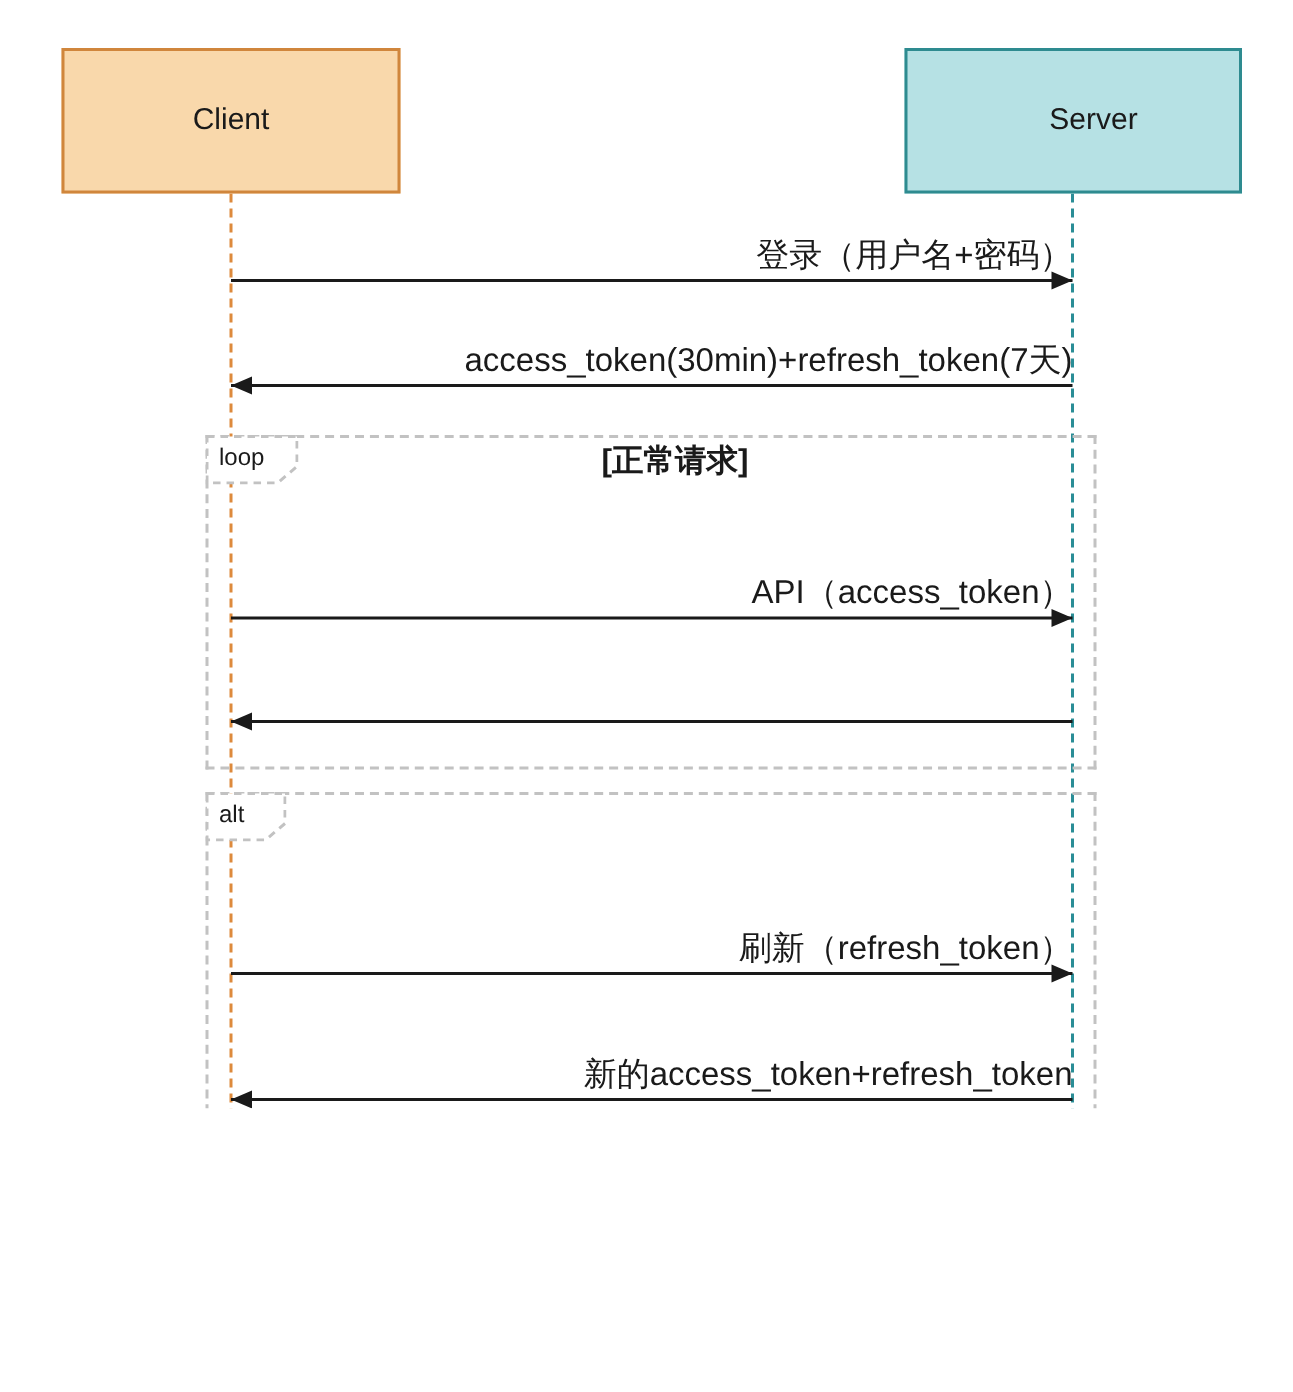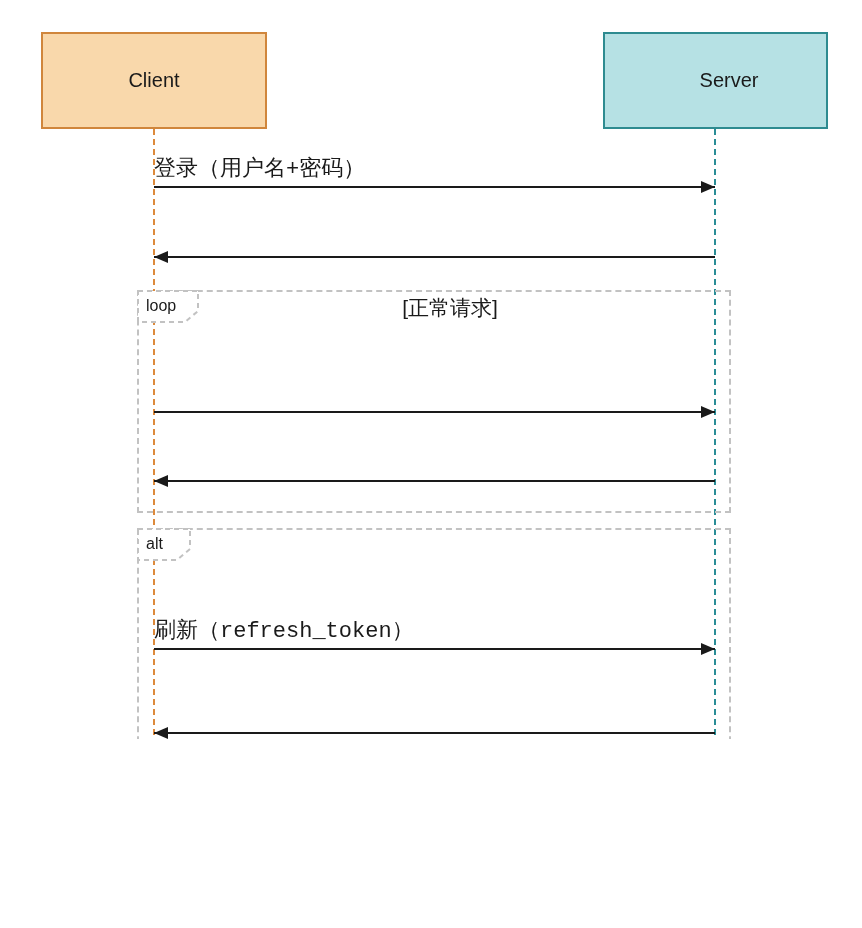--- a/index.html
+++ b/index.html
@@ -24,24 +24,23 @@
     background: #f9d8ab; border: 2px solid #d0863c; }
   .participant.server { left: 603px; top: 32px; width: 225px; height: 97px;
     background: #b6e1e4; border: 2px solid #2e8b90; padding-left: 27px; }
   .lifeline { position: absolute; width: 0; top: 129px; height: 776px; }
   .lifeline.client { left: 153px; border-left: 2px dashed #dd8a3c; }
   .lifeline.server { left: 714px; border-left: 2px dashed #2a8d96; }
   .msg-label {
     position: absolute;
     left: 154px; width: 561px;
     height: 28px; line-height: 28px;
-    text-align: left;
+    text-align: right;
     font-size: 22px;
     white-space: nowrap;
-    font-family: Liberation Mono, monospace;
   }
   .msg-line { position: absolute; left: 154px; width: 561px; height: 2px; background: #1a1a1a; }
   .head { position: absolute; width: 0; height: 0; }
   .head.right { border-left: 14px solid #1a1a1a; border-top: 6px solid transparent; border-bottom: 6px solid transparent; }
   .head.left  { border-right: 14px solid #1a1a1a; border-top: 6px solid transparent; border-bottom: 6px solid transparent; }
   .frame {
     position: absolute;
     left: 137px; width: 594px;
     border: 2px dashed #c2c2c2;
     box-sizing: border-box;
@@ -53,20 +52,21 @@
   .frame-operator .op-text {
     position: absolute; top: 2px; left: 9px;
     font-size: 16px; line-height: 27px;
   }
   .frame-condition {
     position: absolute; top: 2px; left: 0; width: 100%;
     box-sizing: border-box; padding-left: 32px;
     text-align: center;
     font-size: 21px; line-height: 27px;
     white-space: nowrap;
+    font-weight: bold;
   }
 </style>
 </head>
 <body>
 
 <div class="stage">
 
   <div class="lifeline client"></div>
   <div class="lifeline server"></div>
 
@@ -93,29 +93,32 @@
         <path d="M1,1 H53 V21 L40,32 H1 Z" fill="#ffffff" stroke="#c2c2c2" stroke-width="2" stroke-dasharray="5,4"></path>
       </svg>
       <span class="op-text">alt</span>
     </div>
   </div>
 
   <div class="msg-label" style="top:156px">登录（用户名+密码）</div>
   <div class="msg-line" style="top:186px"></div>
   <div class="head right" style="left:701px; top:181px"></div>
 
+  <div class="msg-label" style="top:226px">access_token(30min)+refresh_token(7天)</div>
   <div class="msg-line" style="top:256px"></div>
   <div class="head left" style="left:154px; top:251px"></div>
 
+  <div class="msg-label" style="top:381px">API（access_token）</div>
   <div class="msg-line" style="top:411px"></div>
   <div class="head right" style="left:701px; top:406px"></div>
 
   <div class="msg-line" style="top:480px"></div>
   <div class="head left" style="left:154px; top:475px"></div>
 
   <div class="msg-label" style="top:618px">刷新（refresh_token）</div>
   <div class="msg-line" style="top:648px"></div>
   <div class="head right" style="left:701px; top:643px"></div>
 
+  <div class="msg-label" style="top:702px">新的access_token+refresh_token</div>
   <div class="msg-line" style="top:732px"></div>
   <div class="head left" style="left:154px; top:727px"></div>
 
 </div>
 
 </body></html>

